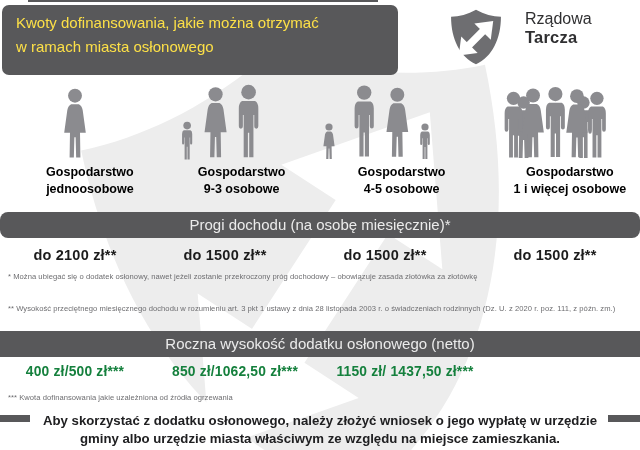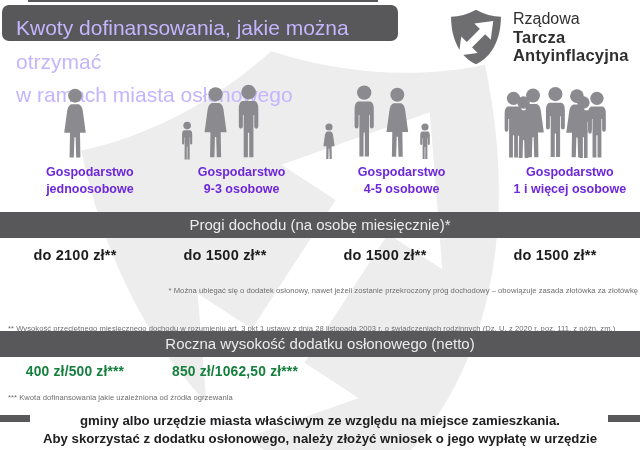--- a/index.html
+++ b/index.html
@@ -11,58 +11,58 @@
   }
   .layer{position:absolute;z-index:1;}
   
   #watermark{
     position:absolute;left:78px;top:32px;width:480px;height:480px;
     z-index:0;transform:rotate(-12deg);opacity:1;pointer-events:none;
   }
   
   #top-strip{position:absolute;left:28px;top:0;width:350px;height:2px;background:#58585a;}
   #title-box{
-    position:absolute;left:2px;top:5px;width:396px;height:36px;
+    position:absolute;left:2px;top:5px;width:396px;height:70px;
     background:#58585a;border-radius:7px;
-    color:#c4b5fd;font-size:21px;line-height:1.6;
+    color:#fde047;font-size:15px;line-height:1.6;
     padding:6px 0 0 14px;box-sizing:border-box;font-weight:400;
   }
   #brand{position:absolute;left:447px;top:6px;width:190px;height:64px;display:flex;}
   #brand .shield{width:58px;height:62px;flex:0 0 auto;}
-  #brand .brand-text{margin-left:8px;padding-top:4px;color:#2f2f31;line-height:1.12;}
+  #brand .brand-text{margin-left:20px;padding-top:4px;color:#2f2f31;line-height:1.12;}
   #brand .brand-text .light{font-size:16px;font-weight:400;}
   #brand .brand-text .bold{font-size:16.5px;font-weight:bold;letter-spacing:.2px;}
   
   .row{position:absolute;left:0;width:640px;display:flex;}
   .col{box-sizing:border-box;text-align:center;}
   .w1{width:150px;} .w2{width:150px;} .w3{width:170px;} .w4{width:170px;}
   #icons-row{top:84px;height:78px;align-items:flex-end;}
   #icons-row .col{display:flex;justify-content:center;align-items:flex-end;height:78px;}
   .figure{fill:#8b8b8f;}
   #labels-row{top:164px;}
-  .hh-label{font-size:12.5px;font-weight:bold;color:#6d28d9;line-height:1.35;margin-left:28px;}
+  .hh-label{font-size:12.5px;font-weight:bold;color:#000000;line-height:1.35;margin-left:28px;}
   
   .section-bar{
     position:absolute;left:0;width:640px;height:26px;background:#58585a;
     color:#ebebeb;font-size:15px;font-weight:400;text-align:center;line-height:26px;
   }
-  #income-bar{top:212px;}
+  #income-bar{top:212px;border-radius:8px;}
   #amount-bar{top:331px;}
   
   #threshold-row{top:247px;}
   .threshold{font-size:14.5px;font-weight:bold;color:#1c1c1c;letter-spacing:.2px;}
   #amounts-row{top:364px;}
   .amount{font-size:13.8px;font-weight:bold;color:#15803d;letter-spacing:.2px;}
   
   .footnote{
     position:absolute;left:8px;width:630px;font-size:7.6px;color:#6d6d70;
     white-space:nowrap;letter-spacing:.05px;
   }
-  #footnote-1{top:286px;text-align:right;}
-  #footnote-2{top:304px;margin-top:20px;}
+  #footnote-1{top:272px;}
+  #footnote-2{top:304px;}
   #footnote-3{top:393px;}
   
   #footer-text{
     position:absolute;left:40px;top:412px;width:560px;text-align:center;
     font-size:13.2px;font-weight:bold;color:#202022;line-height:1.4;
   }
   #footer-bar-left{position:absolute;left:0;top:415px;width:30px;height:7px;background:#58585a;}
   #footer-bar-right{position:absolute;left:608px;top:415px;width:32px;height:7px;background:#58585a;}
 </style>
 </head>
@@ -101,21 +101,20 @@
     <path d="M50,3 C64,11 79,15 93,15 C93,53 78,84 50,97 C22,84 7,53 7,15 C21,15 36,11 50,3 Z" fill="#6e6e71"></path>
     <g transform="rotate(45 50 52)" fill="#ffffff">
       <rect x="43.5" y="30" width="13" height="44" rx="2"></rect>
       <polygon points="50,10 30,36 70,36"></polygon>
       <polygon points="50,94 30,68 70,68"></polygon>
     </g>
   </svg>
   <div class="brand-text">
     <div class="light">Rządowa</div>
     <div class="bold">Tarcza</div>
-    <div class="bold">Antyinflacyjna</div>
   </div>
 </div>
 
 <div id="icons-row" class="row layer">
   <div class="col w1">
     <svg class="figure" width="32" height="74" viewBox="0 0 40 96">
       <use href="#fig-woman"></use>
     </svg>
   </div>
   <div class="col w2">
@@ -175,22 +174,23 @@
 </div>
 
 <div id="footnote-1" class="footnote layer">* Można ubiegać się o dodatek osłonowy, nawet jeżeli zostanie przekroczony próg dochodowy – obowiązuje zasada złotówka za złotówkę</div>
 <div id="footnote-2" class="footnote layer">** Wysokość przeciętnego miesięcznego dochodu w rozumieniu art. 3 pkt 1 ustawy z dnia 28 listopada 2003 r. o świadczeniach rodzinnych  (Dz. U. z 2020 r. poz. 111, z późn. zm.)</div>
 
 <div id="amount-bar" class="section-bar layer">Roczna wysokość dodatku osłonowego  (netto)</div>
 
 <div id="amounts-row" class="row layer">
   <div class="col w1 amount">400 zł/500 zł***</div>
   <div class="col w3 amount">850 zł/1062,50 zł***</div>
+  <div class="col w4 amount">1150 zł/ 1437,50 zł***</div>
 </div>
 
 <div id="footnote-3" class="footnote layer">*** Kwota dofinansowania jakie uzależniona od źródła ogrzewania</div>
 
 <div id="footer-bar-left" class="layer"></div>
 <div id="footer-bar-right" class="layer"></div>
 <div id="footer-text" class="layer">
+  <div>Aby skorzystać z dodatku osłonowego, należy złożyć wniosek o jego wypłatę w urzędzie</div>
   <div>gminy albo urzędzie miasta właściwym ze względu na miejsce zamieszkania.</div>
-  <div>Aby skorzystać z dodatku osłonowego, należy złożyć wniosek o jego wypłatę w urzędzie</div>
 </div>
 
 </body></html>

